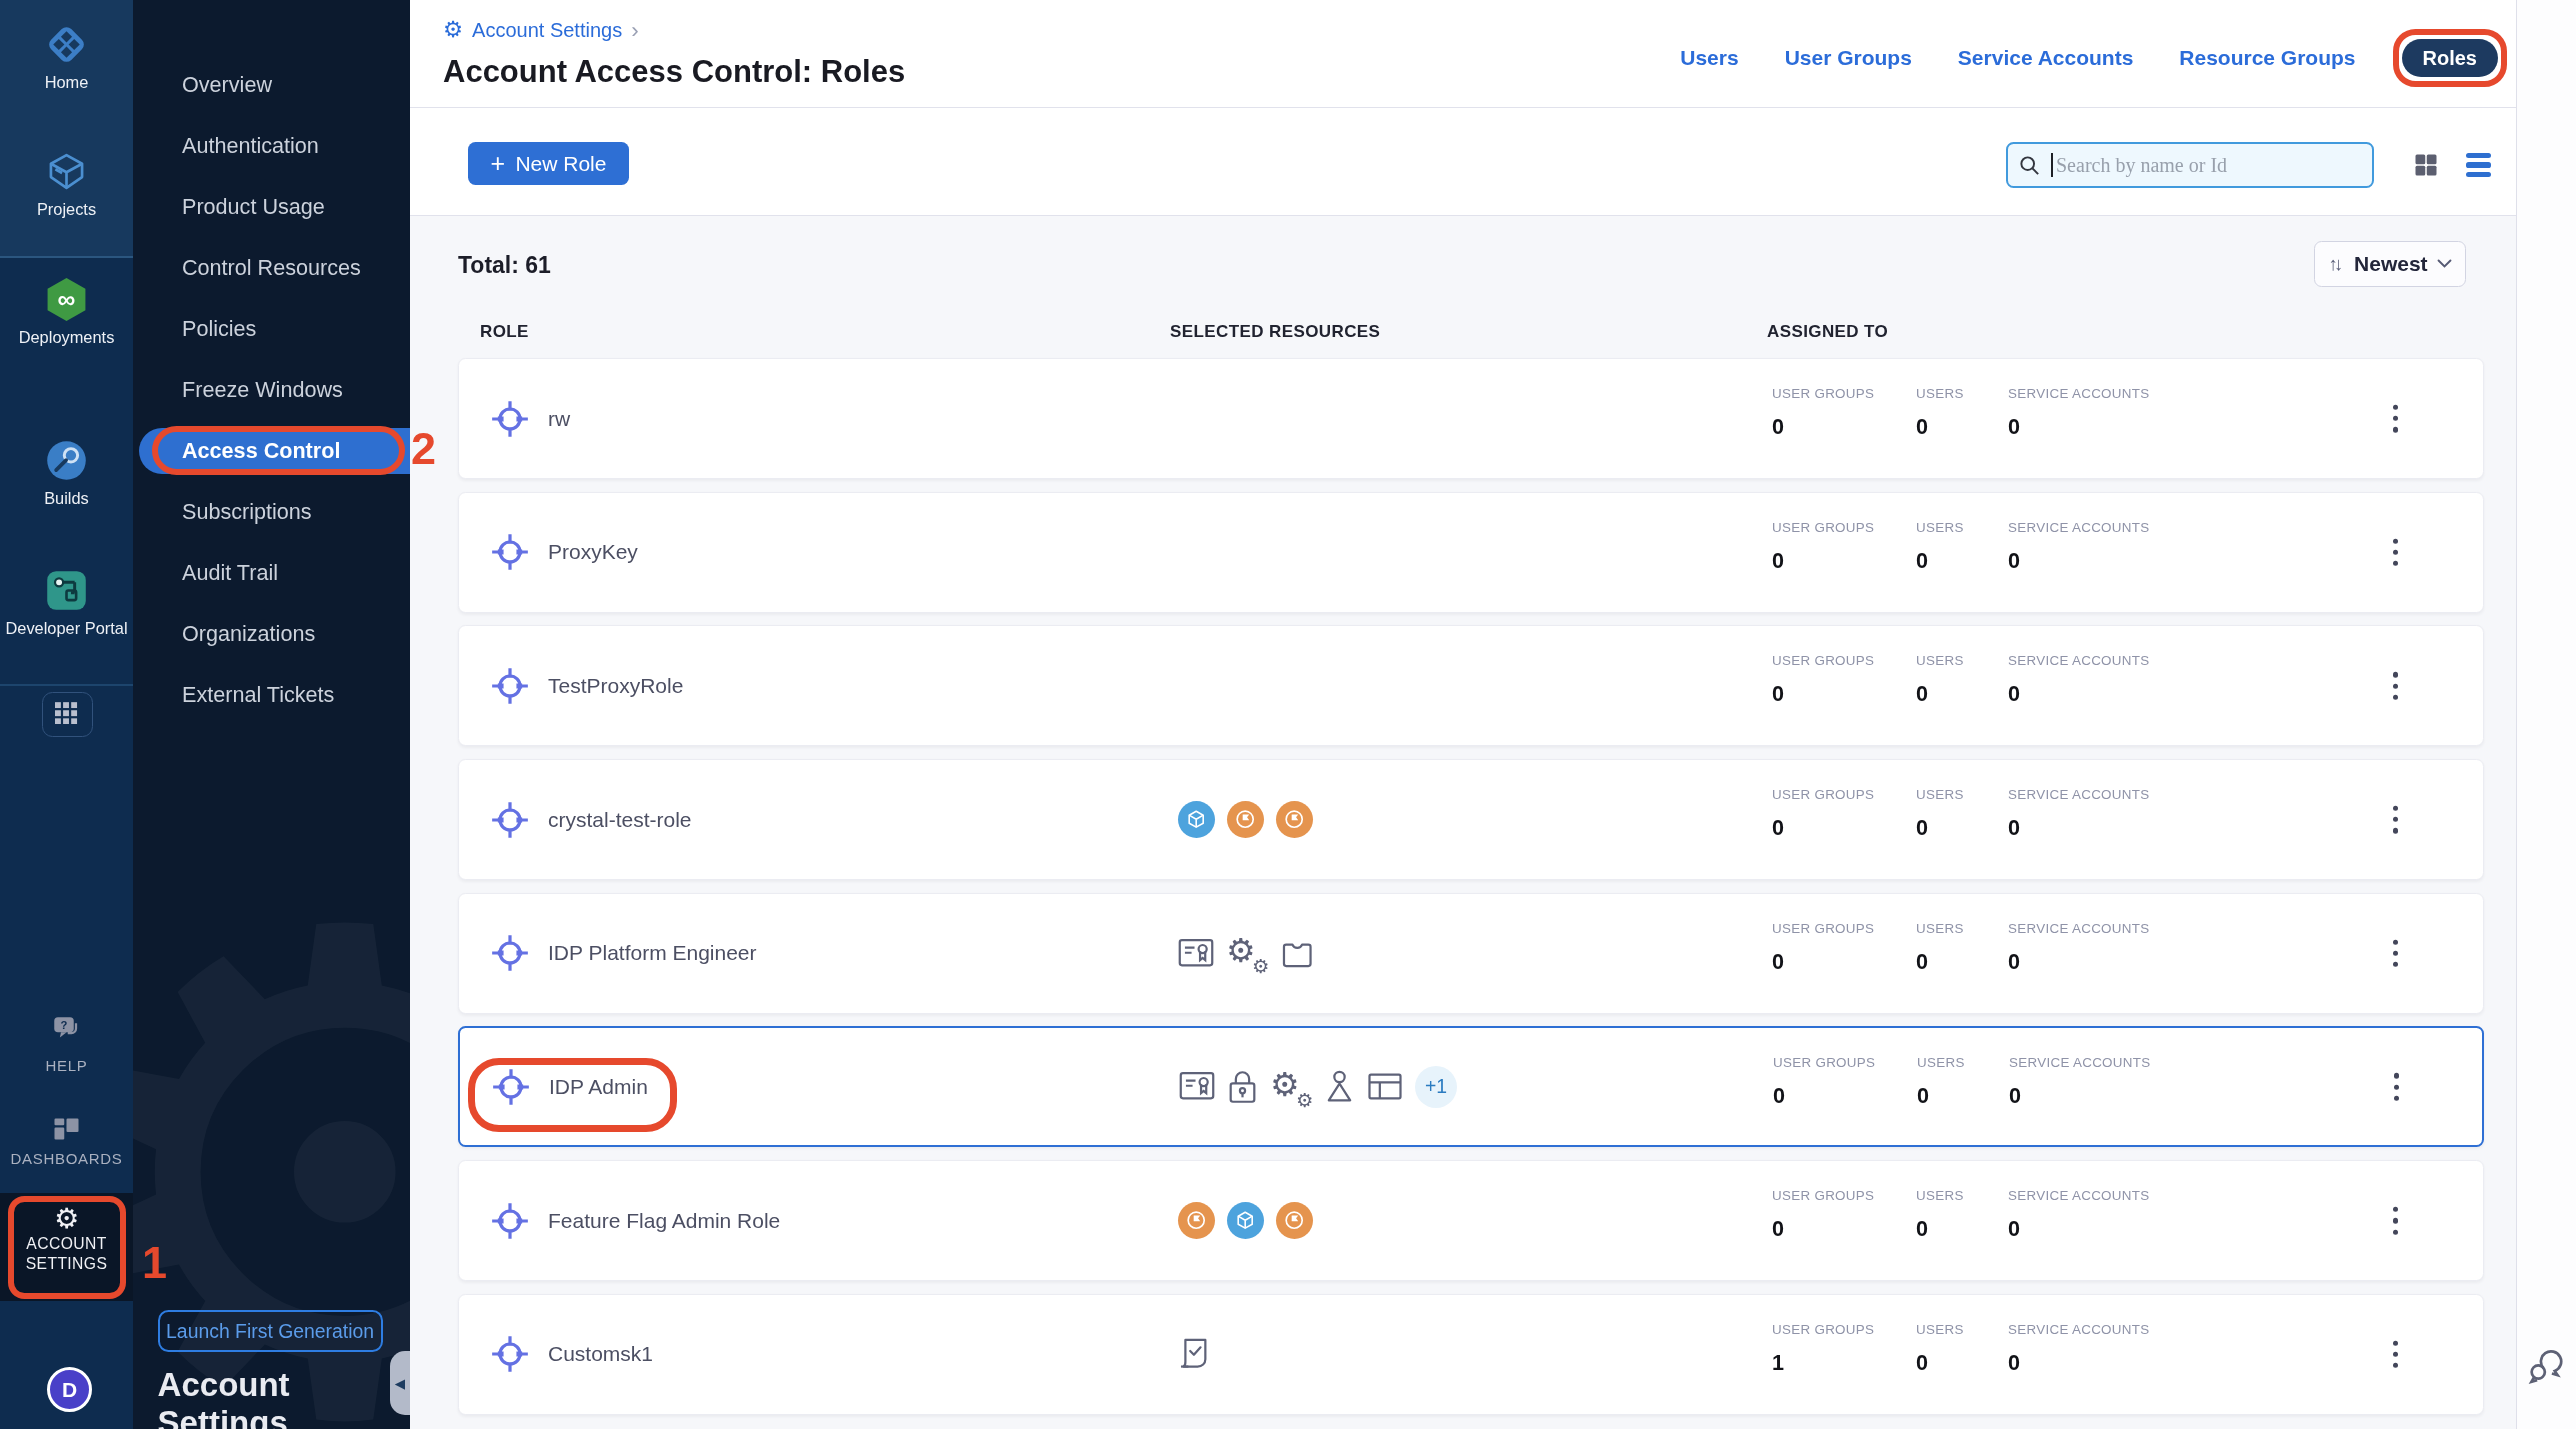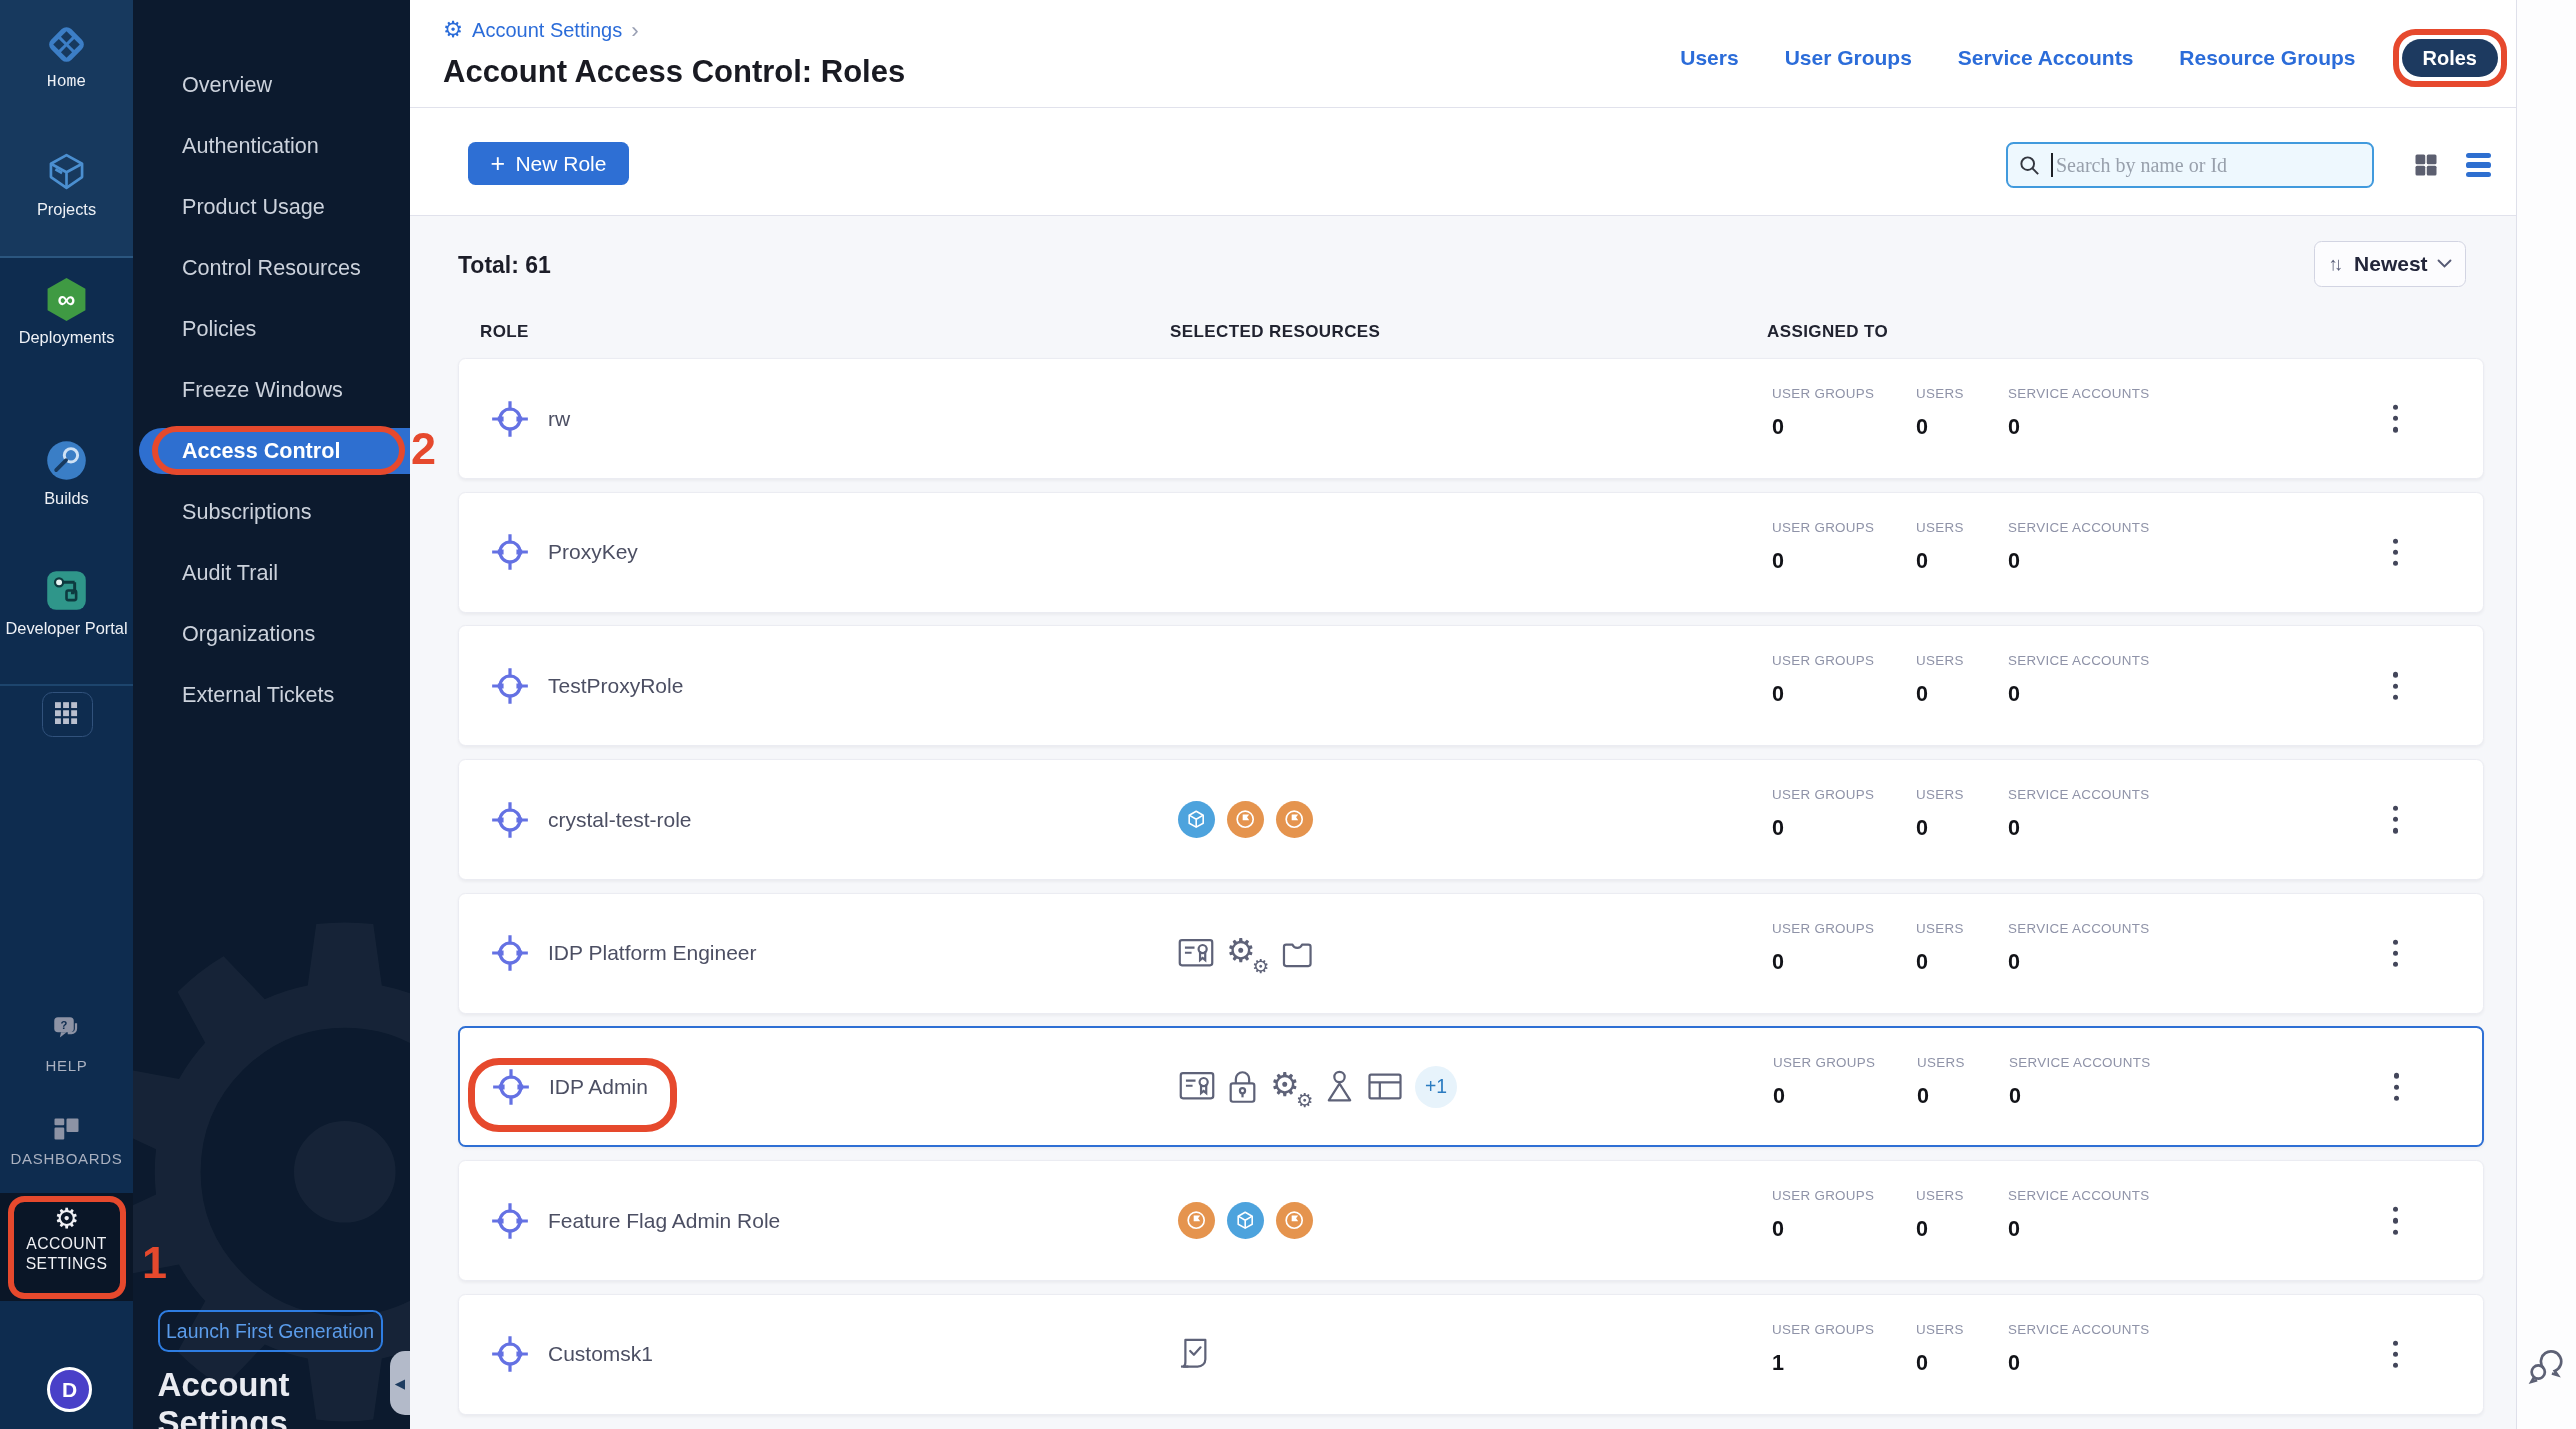--- a/index.html
+++ b/index.html
@@ -136,21 +136,21 @@
 </head>
 <body>
 
 <div class="app">
 
   <aside class="rail">
     <div class="rail-top-bg"></div>
     <div class="rail-divider"></div>
     <div class="rail-divider2"></div>
     <div id="rail-items">
-        <div class="rail-item" style="top: 22.4px; font-family: Liberation Mono, monospace;">
+        <div class="rail-item" style="top: 22.4px;">
           <div class="ricon">
             <svg width="45" height="45" viewBox="0 0 60 60">
               <g transform="rotate(45 30 30)">
                 <rect x="11" y="11" width="38" height="38" rx="9" fill="#3c7ec6"></rect>
                 <rect x="17.5" y="17.5" width="10.5" height="10.5" fill="#17395e"></rect>
                 <rect x="32" y="17.5" width="10.5" height="10.5" fill="#17395e"></rect>
                 <rect x="17.5" y="32" width="10.5" height="10.5" fill="#17395e"></rect>
                 <rect x="32" y="32" width="10.5" height="10.5" fill="#17395e"></rect>
               </g>
             </svg>

